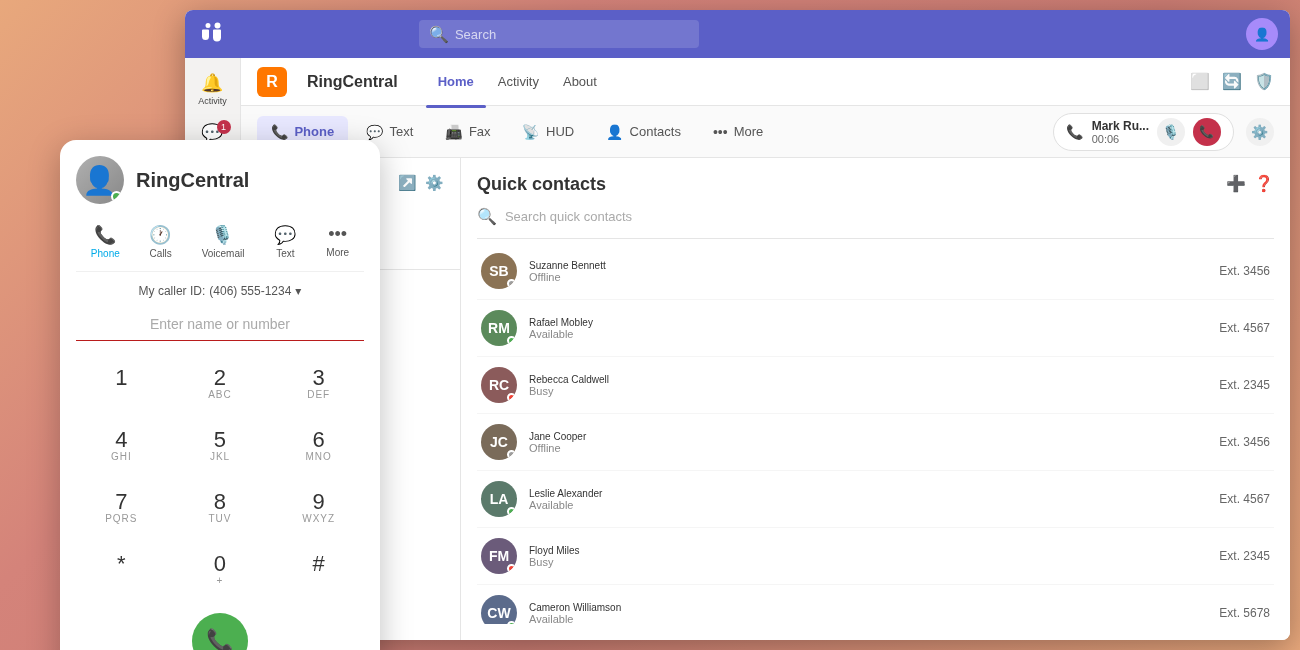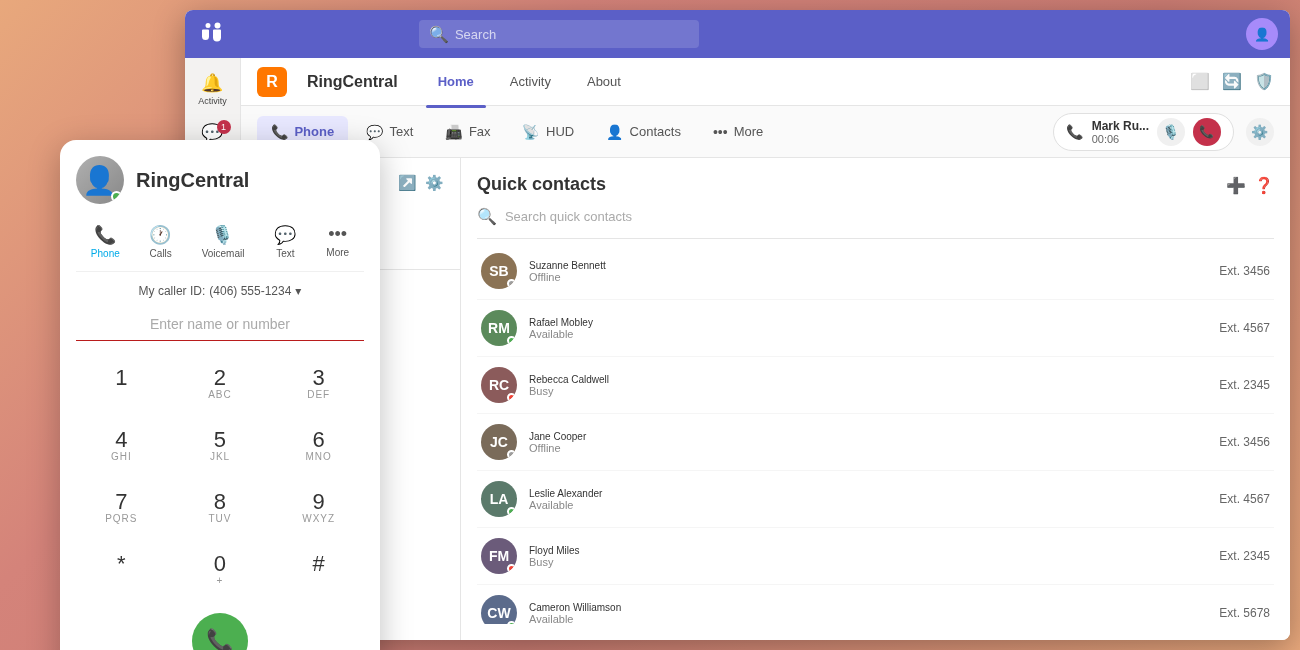--- a/index.html
+++ b/index.html
@@ -151,21 +151,21 @@
       font-size: 16px;
       font-weight: bold;
     }
     .rc-brand {
       font-size: 16px;
       font-weight: 600;
       color: #333;
     }
     .rc-nav {
       display: flex;
-      gap: 12px;
+      gap: 0;
       margin-left: 8px;
     }
     .rc-nav-item {
       padding: 6px 12px;
       font-size: 13px;
       color: #555;
       cursor: pointer;
       border-radius: 4px;
       position: relative;
     }
@@ -329,21 +329,21 @@
 
     
     .contacts-panel {
       flex: 1;
       display: flex;
       flex-direction: column;
       padding: 16px;
     }
     .contacts-header {
       display: flex;
-      align-items: flex-end;
+      align-items: flex-start;
       justify-content: space-between;
       margin-bottom: 12px;
     }
     .contacts-title {
       font-size: 18px;
       font-weight: 600;
       color: #333;
     }
     .contacts-header-icons { display: flex; gap: 8px; align-items: center; }
     .contacts-header-icon { font-size: 16px; color: #666; cursor: pointer; }

